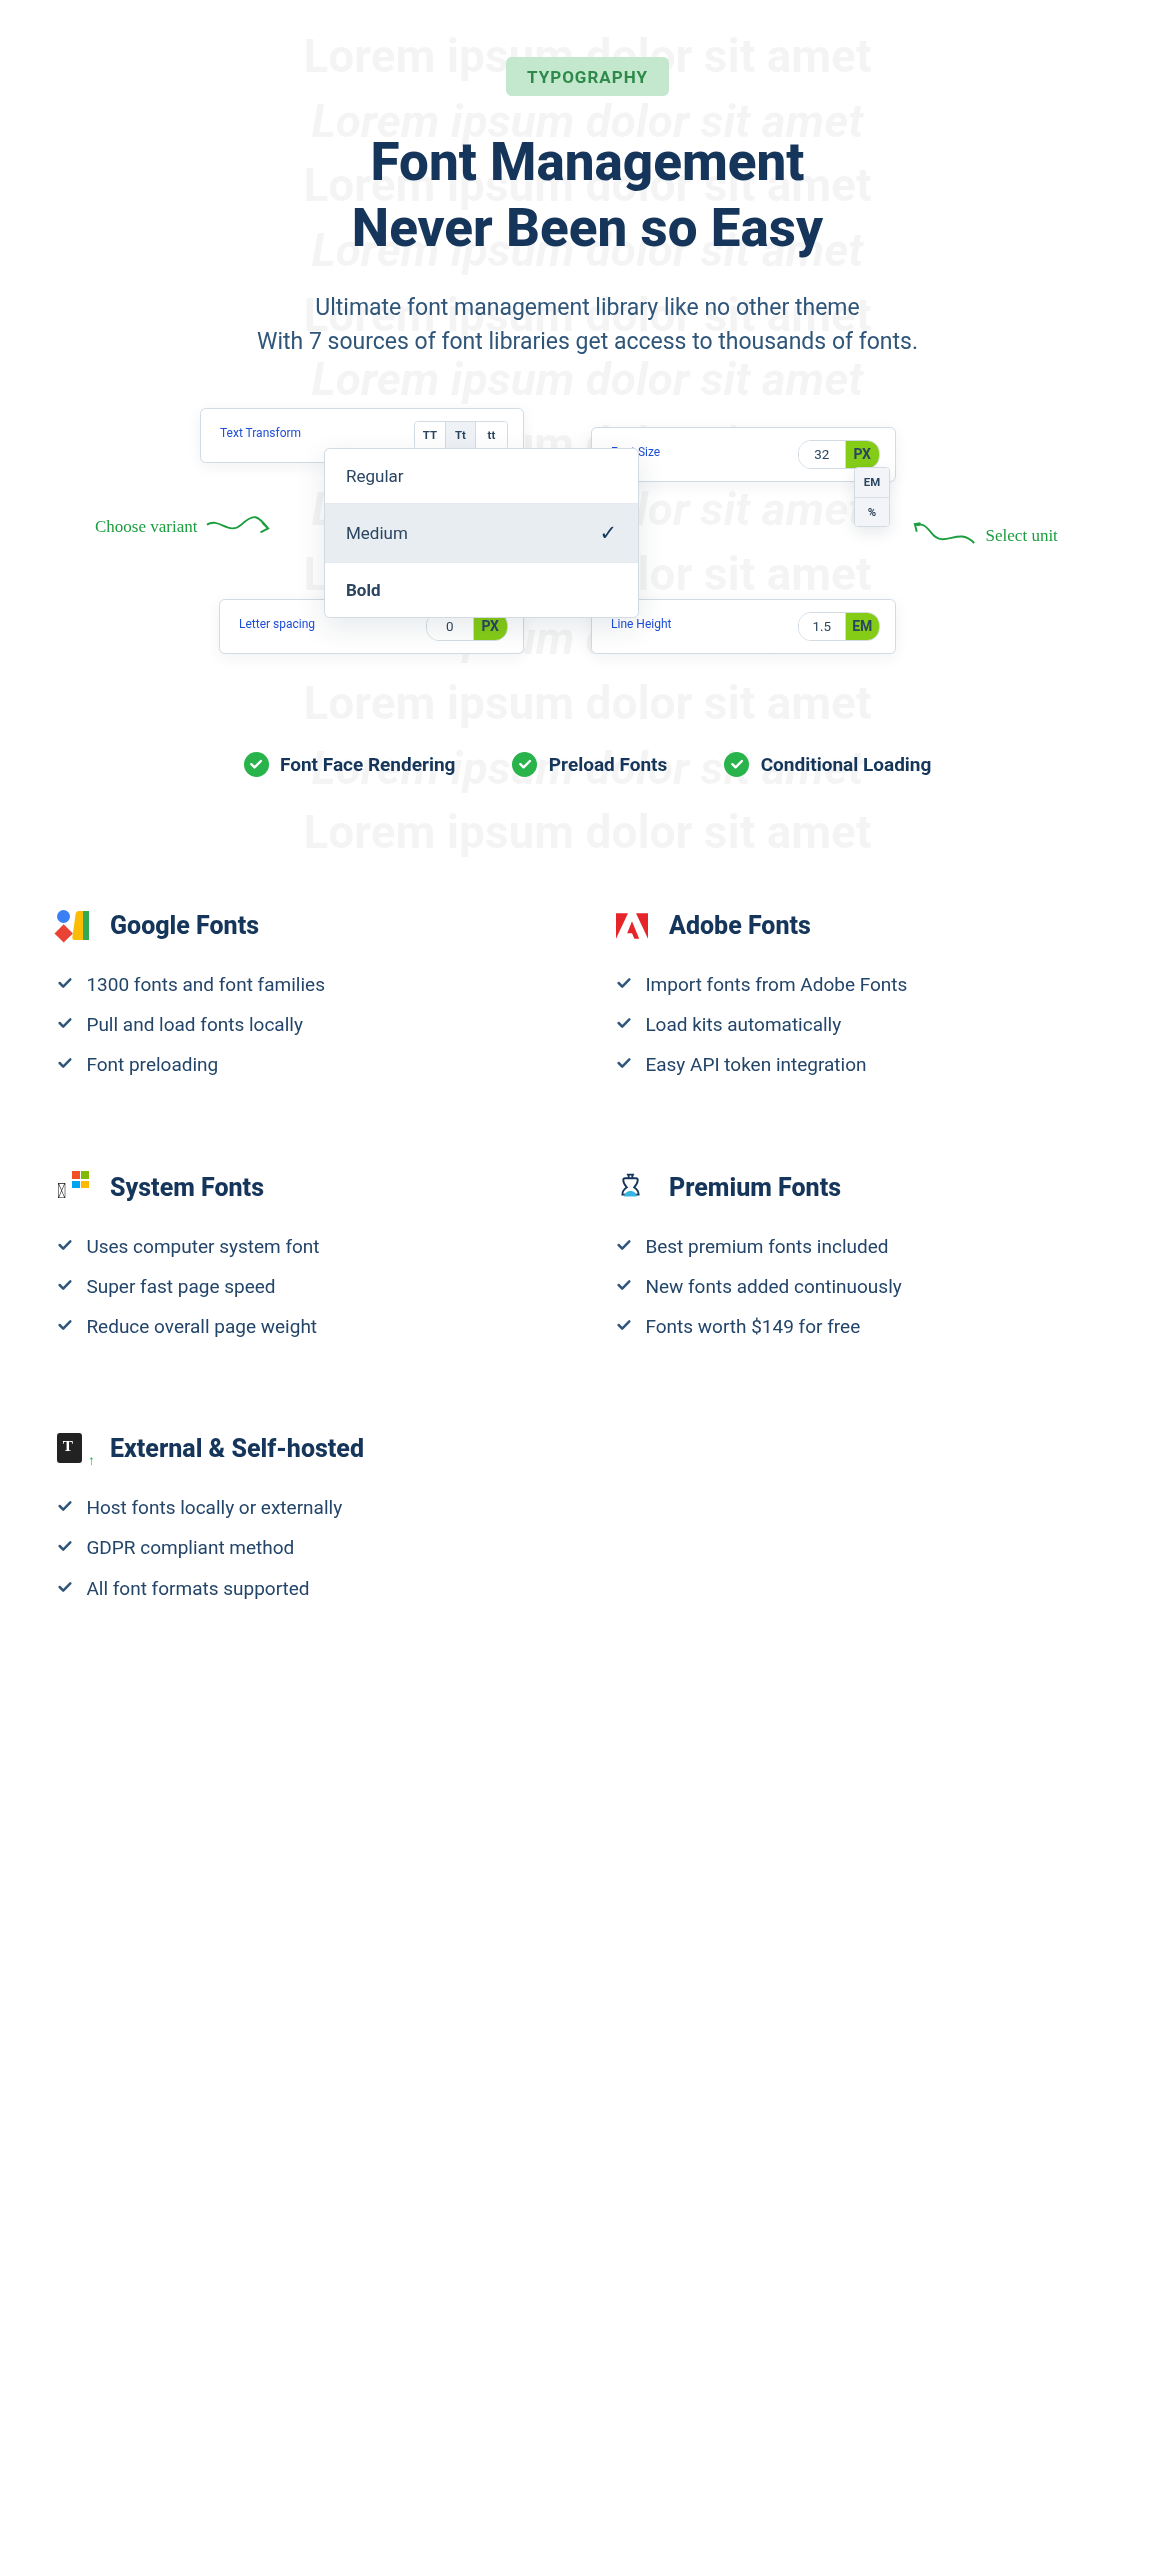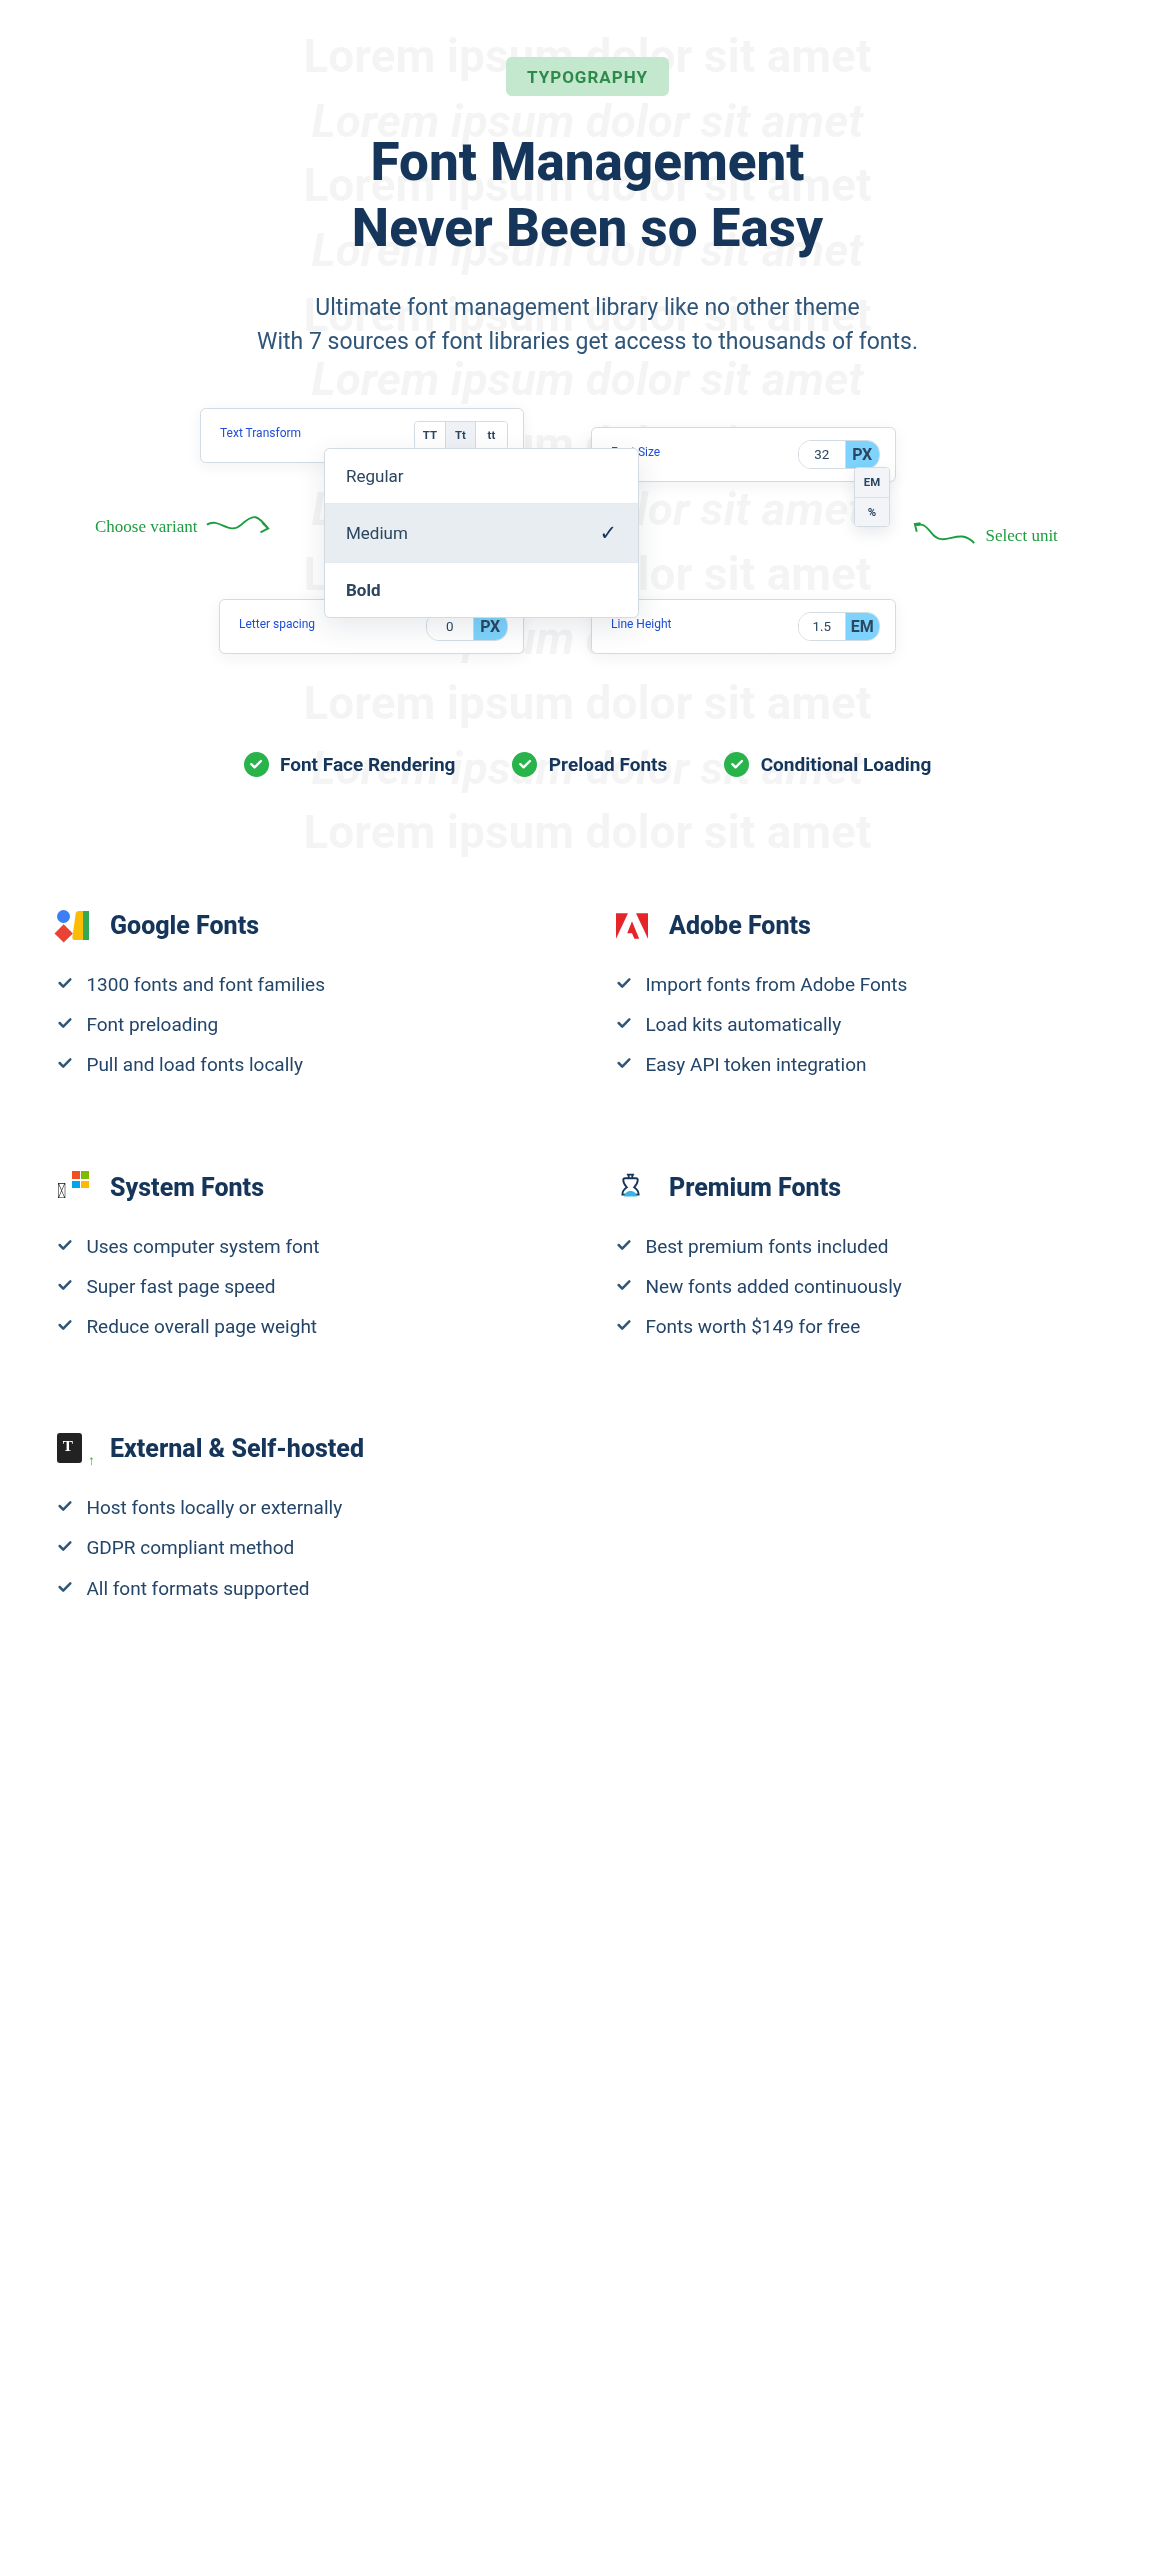--- a/index.html
+++ b/index.html
@@ -144,22 +144,22 @@
   }
   .num {
     width:46px; height:27px;
     display:flex; align-items:center; justify-content:center;
     font-size:13.4px; color:#2b4660;
     background:#fff;
   }
   .unit-btn {
     width:34px; height:27px;
     display:flex; align-items:center; justify-content:center;
-    font-size:16px; font-weight:700; color:#2b4660;
-    background:#7dd3fc;
+    font-size:14px; font-weight:700; color:#2b4660;
+    background:#84cc16;
     border-left:1px solid #d3dbe2;
   }
 
   
   .unit-drop {
     position:absolute;
     left:797px; top:59px;
     display:flex; flex-direction:column;
     border:1px solid #d3dbe2;
     border-radius:3.8px;
@@ -413,27 +413,27 @@
         <li>
           <span class="li-chk"><svg viewBox="0 0 18 18">
               <path d="M3 9l4 4 8-8"></path>
             </svg></span>
           <span>1300 fonts and font families</span>
         </li>
         <li>
           <span class="li-chk"><svg viewBox="0 0 18 18">
               <path d="M3 9l4 4 8-8"></path>
             </svg></span>
+          <span>Pull and load  fonts locally</span>
+        </li>
+        <li>
+          <span class="li-chk"><svg viewBox="0 0 18 18">
+              <path d="M3 9l4 4 8-8"></path>
+            </svg></span>
           <span>Font preloading</span>
-        </li>
-        <li>
-          <span class="li-chk"><svg viewBox="0 0 18 18">
-              <path d="M3 9l4 4 8-8"></path>
-            </svg></span>
-          <span>Pull and load  fonts locally</span>
         </li>
       </ul>
     </div>
     <div class="src">
       <div class="src-head">
         <div class="src-icon adobe-ic"><svg viewBox="0 0 40 40">
             <path fill="#e6252b" d="M0 4h15L0 36z"></path>
             <path fill="#e6252b" d="M25 4h15V36z"></path>
             <path fill="#e6252b" d="M20 14l9 22h-6l-3-7h-6z"></path>
           </svg></div>

